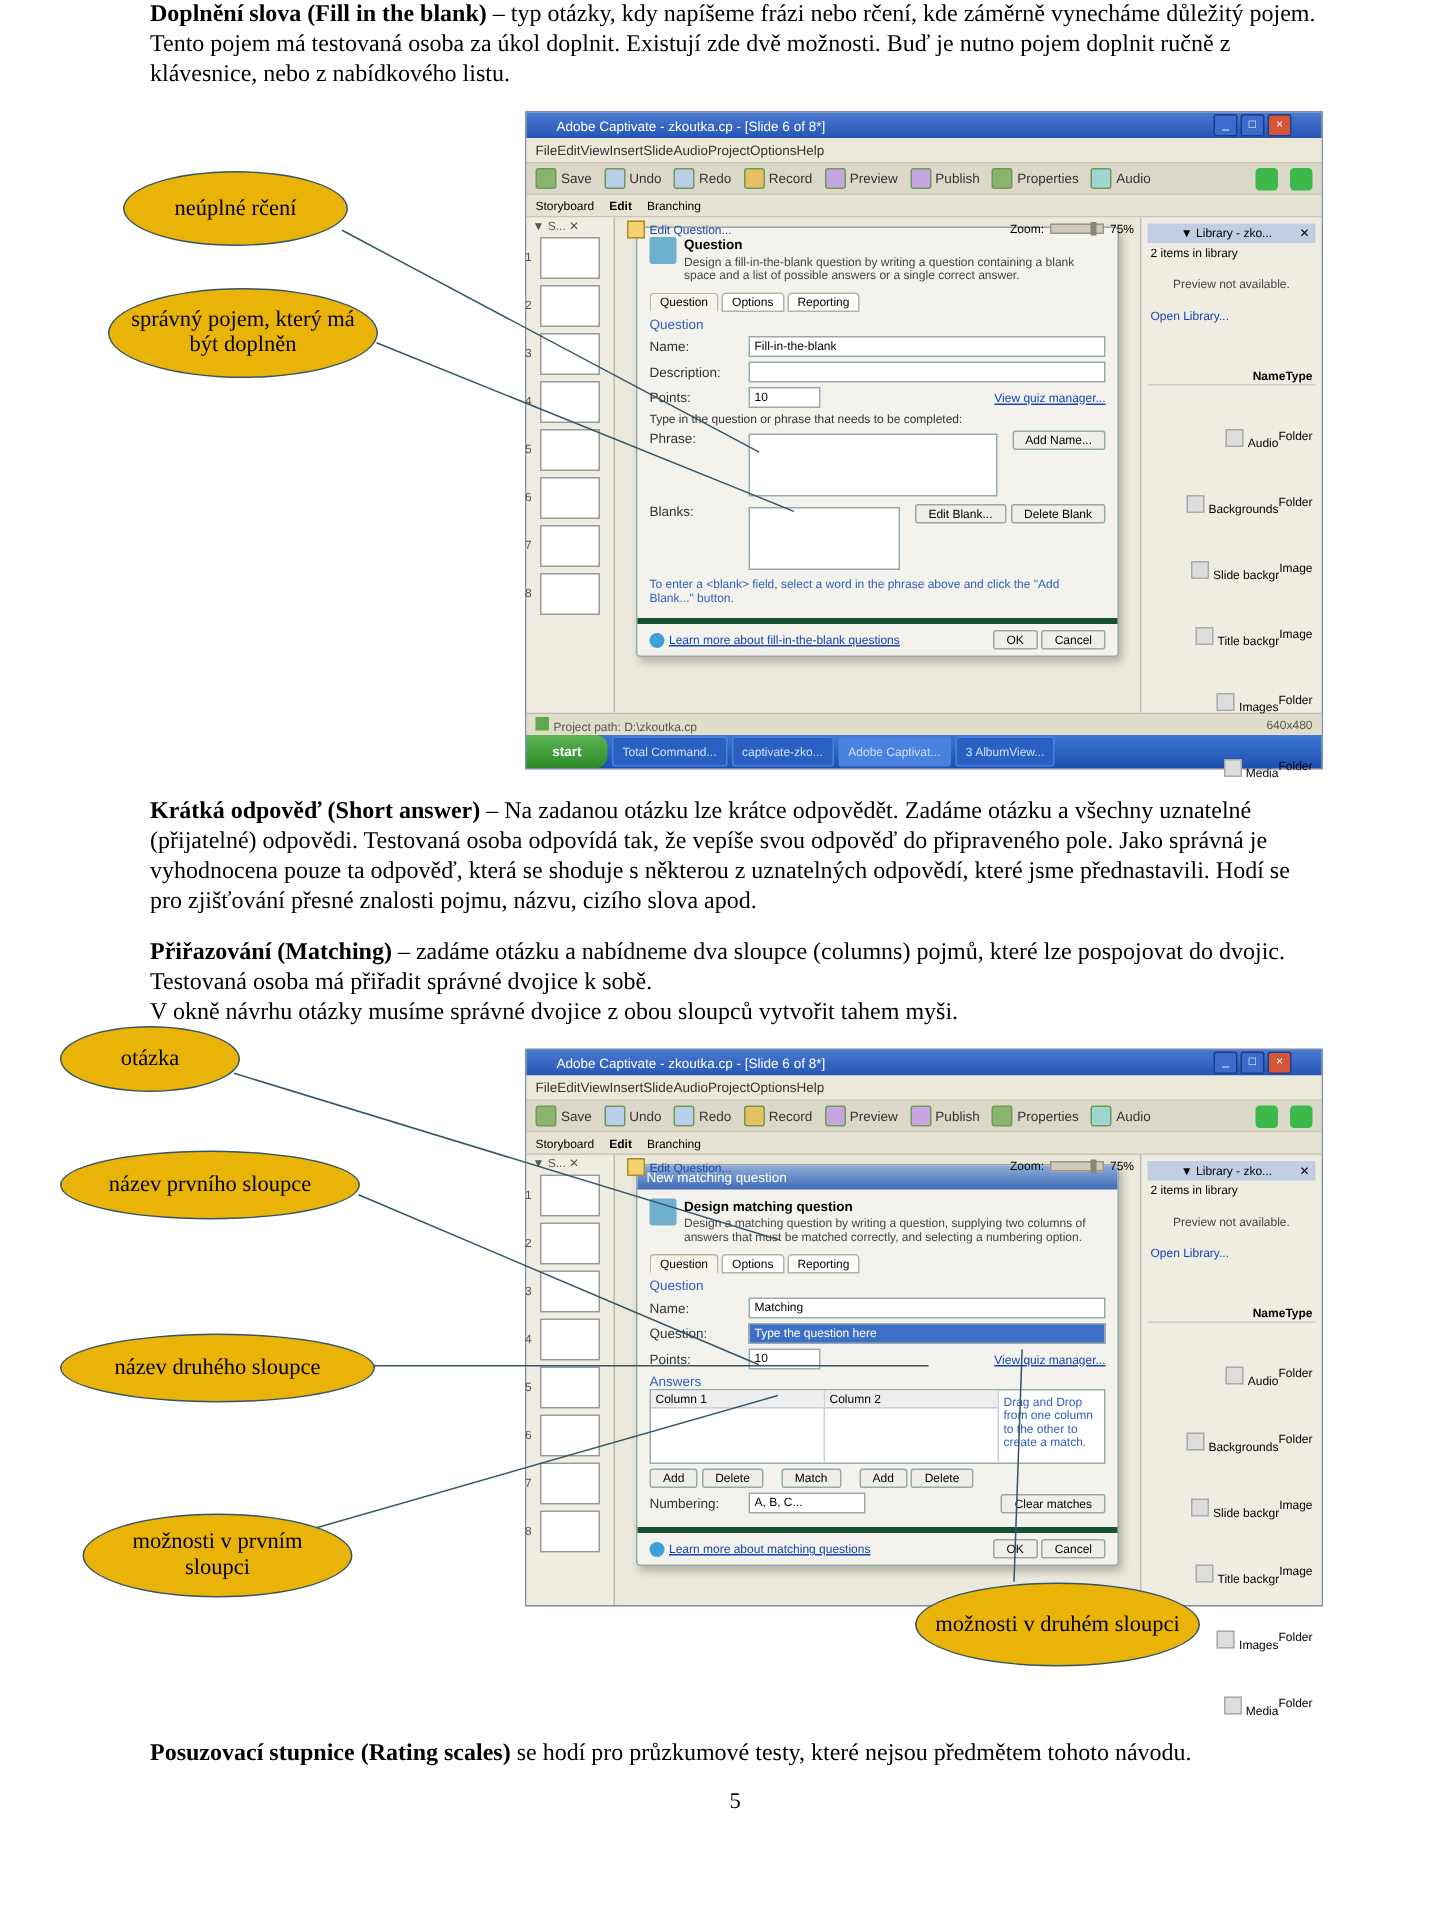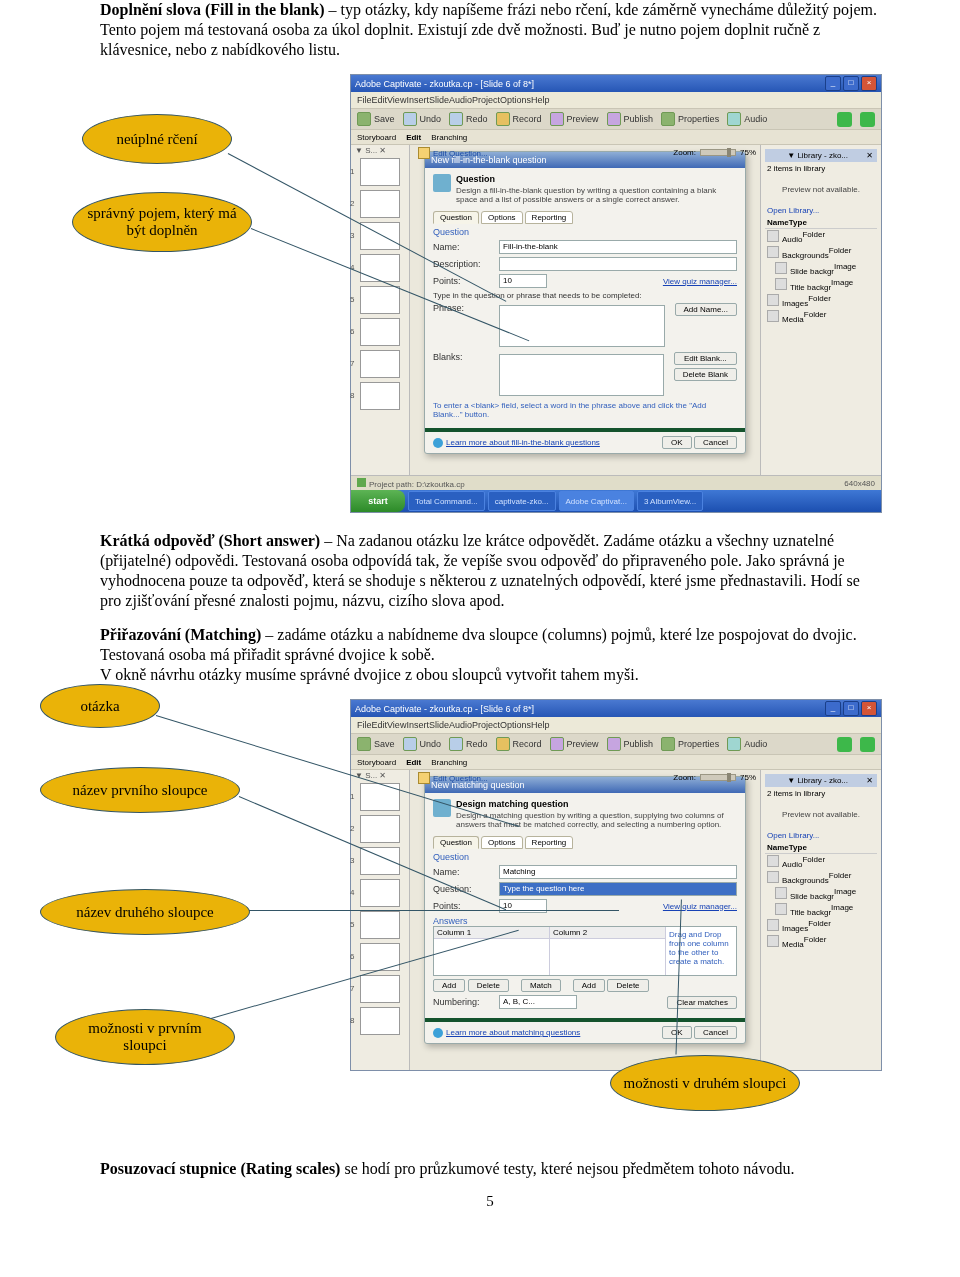--- a/index.html
+++ b/index.html
@@ -53,21 +53,21 @@
     color: #000;
     position: relative;
   }
   .titlebar {
     height: 17px;
     background: linear-gradient(#4a79d1,#2656b5);
     color: #fff;
     display: flex;
     align-items: center;
     justify-content: space-between;
-    padding: 0 4px;
+    padding: 0 20px;
     font-size: 9px;
   }
   .winbtns { display: flex; gap: 2px; }
   .winbtn {
     width: 14px; height: 13px;
     background: #3c6bcc;
     border: 1px solid #1a3f8a;
     border-radius: 2px;
     font-size: 8px;
     color: #fff;
@@ -124,21 +124,21 @@
   .lnk{color:#1742b5; text-decoration:underline; font-size:8px;}
   .sbtn{border:1px solid #9aa; background:#efeee9; padding:1px 8px; border-radius:2px; font-size:8px;}
   .bigbox{height:40px; background:#fff; border:1px solid #9aa; margin:2px 0;}
   .hint{font-size:8px; color:#3360bd; margin:3px 0;}
   .dlg-foot{display:flex; justify-content:space-between; align-items:center;
     padding:4px 8px; border-top:4px solid #14532d;}
   .right-panel{ width:112px; background:#efece2; border-left:1px solid #bbb; padding:4px;}
   .rp-head{background:#c0cde2; font-size:8px; padding:2px 4px;text-align:center;}
   .rp-body{font-size:8px; color:#444; text-align:center; padding:10px 2px;}
   .rp-list{font-size:8px;}
-  .rp-list .row{display:flex; justify-content:flex-start; padding:1px 2px;}
+  .rp-list .row{display:flex; justify-content:flex-end; padding:1px 2px;margin-top:28px;}
   .rp-list .ic{width:10px;height:10px; background:#ddd; display:inline-block; margin-right:3px; border:1px solid #aaa;}
   .statusbar{height:14px; background:#e0ddc9; border-top:1px solid #bbb;
     display:flex; justify-content:space-between; align-items:center; padding:0 6px; font-size:8px; color:#555;}
   .taskbar{height:22px; background:linear-gradient(#3f78d5,#1c4fb0);
     display:flex; align-items:center; gap:3px; padding:0 0 0 0;}
   .start{height:22px; width:54px; background:linear-gradient(#5db455,#2c8a28);
     color:#fff; font-weight:bold; font-size:9px; display:flex; align-items:center; justify-content:center;
     border-radius:0 8px 8px 0;}
   .tbtask{height:18px; background:#2a60c1; border:1px solid #4b82e0;
     border-radius:2px; color:#cfe0ff; font-size:8px; padding:0 6px; display:flex; align-items:center;}
@@ -253,21 +253,20 @@
         <div class="thumb" data-num="8"></div>
       </div>
 
       <div class="center">
         <div class="editq">
           <span style="width:10px;height:10px;background:#f5d172;border:1px solid #aa8b30;"></span>
           <span>Edit Question...</span>
         </div>
 
         <div class="dialog">
-          <div class="dlg-head">New fill-in-the-blank question</div>
           <div class="dlg-body">
             <div style="display:flex;gap:5px;">
               <div style="width:18px;height:18px;background:#6fb0cf;border-radius:2px;flex-shrink:0;"></div>
               <div>
                 <b>Question</b>
                 <div class="dlg-sub">Design a fill-in-the-blank question by writing a question containing a blank space and a list of possible answers or a single correct answer.</div>
               </div>
             </div>
             <div class="dlg-tabs">
               <div class="dlg-tab active">Question</div>
@@ -293,21 +292,21 @@
             <div class="fld" style="align-items:flex-start;">
                   <label>Phrase:</label>
                   <div class="bigbox" style="flex:1;"></div>
                   <div style="display:flex;flex-direction:column;gap:3px;margin-left:4px;">
                     <button class="sbtn">Add Name...</button>
                   </div>
                 </div>
             <div class="fld" style="align-items:flex-start;">
                   <label>Blanks:</label>
                   <div class="bigbox" style="flex:1;"></div>
-                  <div style="display:flex;flex-direction:column;gap:3px;margin-left:4px;">
+                  <div style="display:flex;flex-direction:row;gap:3px;margin-left:4px;">
                     <button class="sbtn">Edit Blank...</button>
                     <button class="sbtn">Delete Blank</button>
                   </div>
                 </div>
             <div class="hint">To enter a &lt;blank&gt; field, select a word in the phrase above and click the "Add Blank..." button.</div>
           </div>
           <div class="dlg-foot">
             <span class="lnk" style="display:flex;align-items:center;gap:3px;">
                   <span style="width:10px;height:10px;border-radius:50%;background:#3ca1d8;display:inline-block;"></span>
                   <span>Learn more about fill-in-the-blank questions</span>

